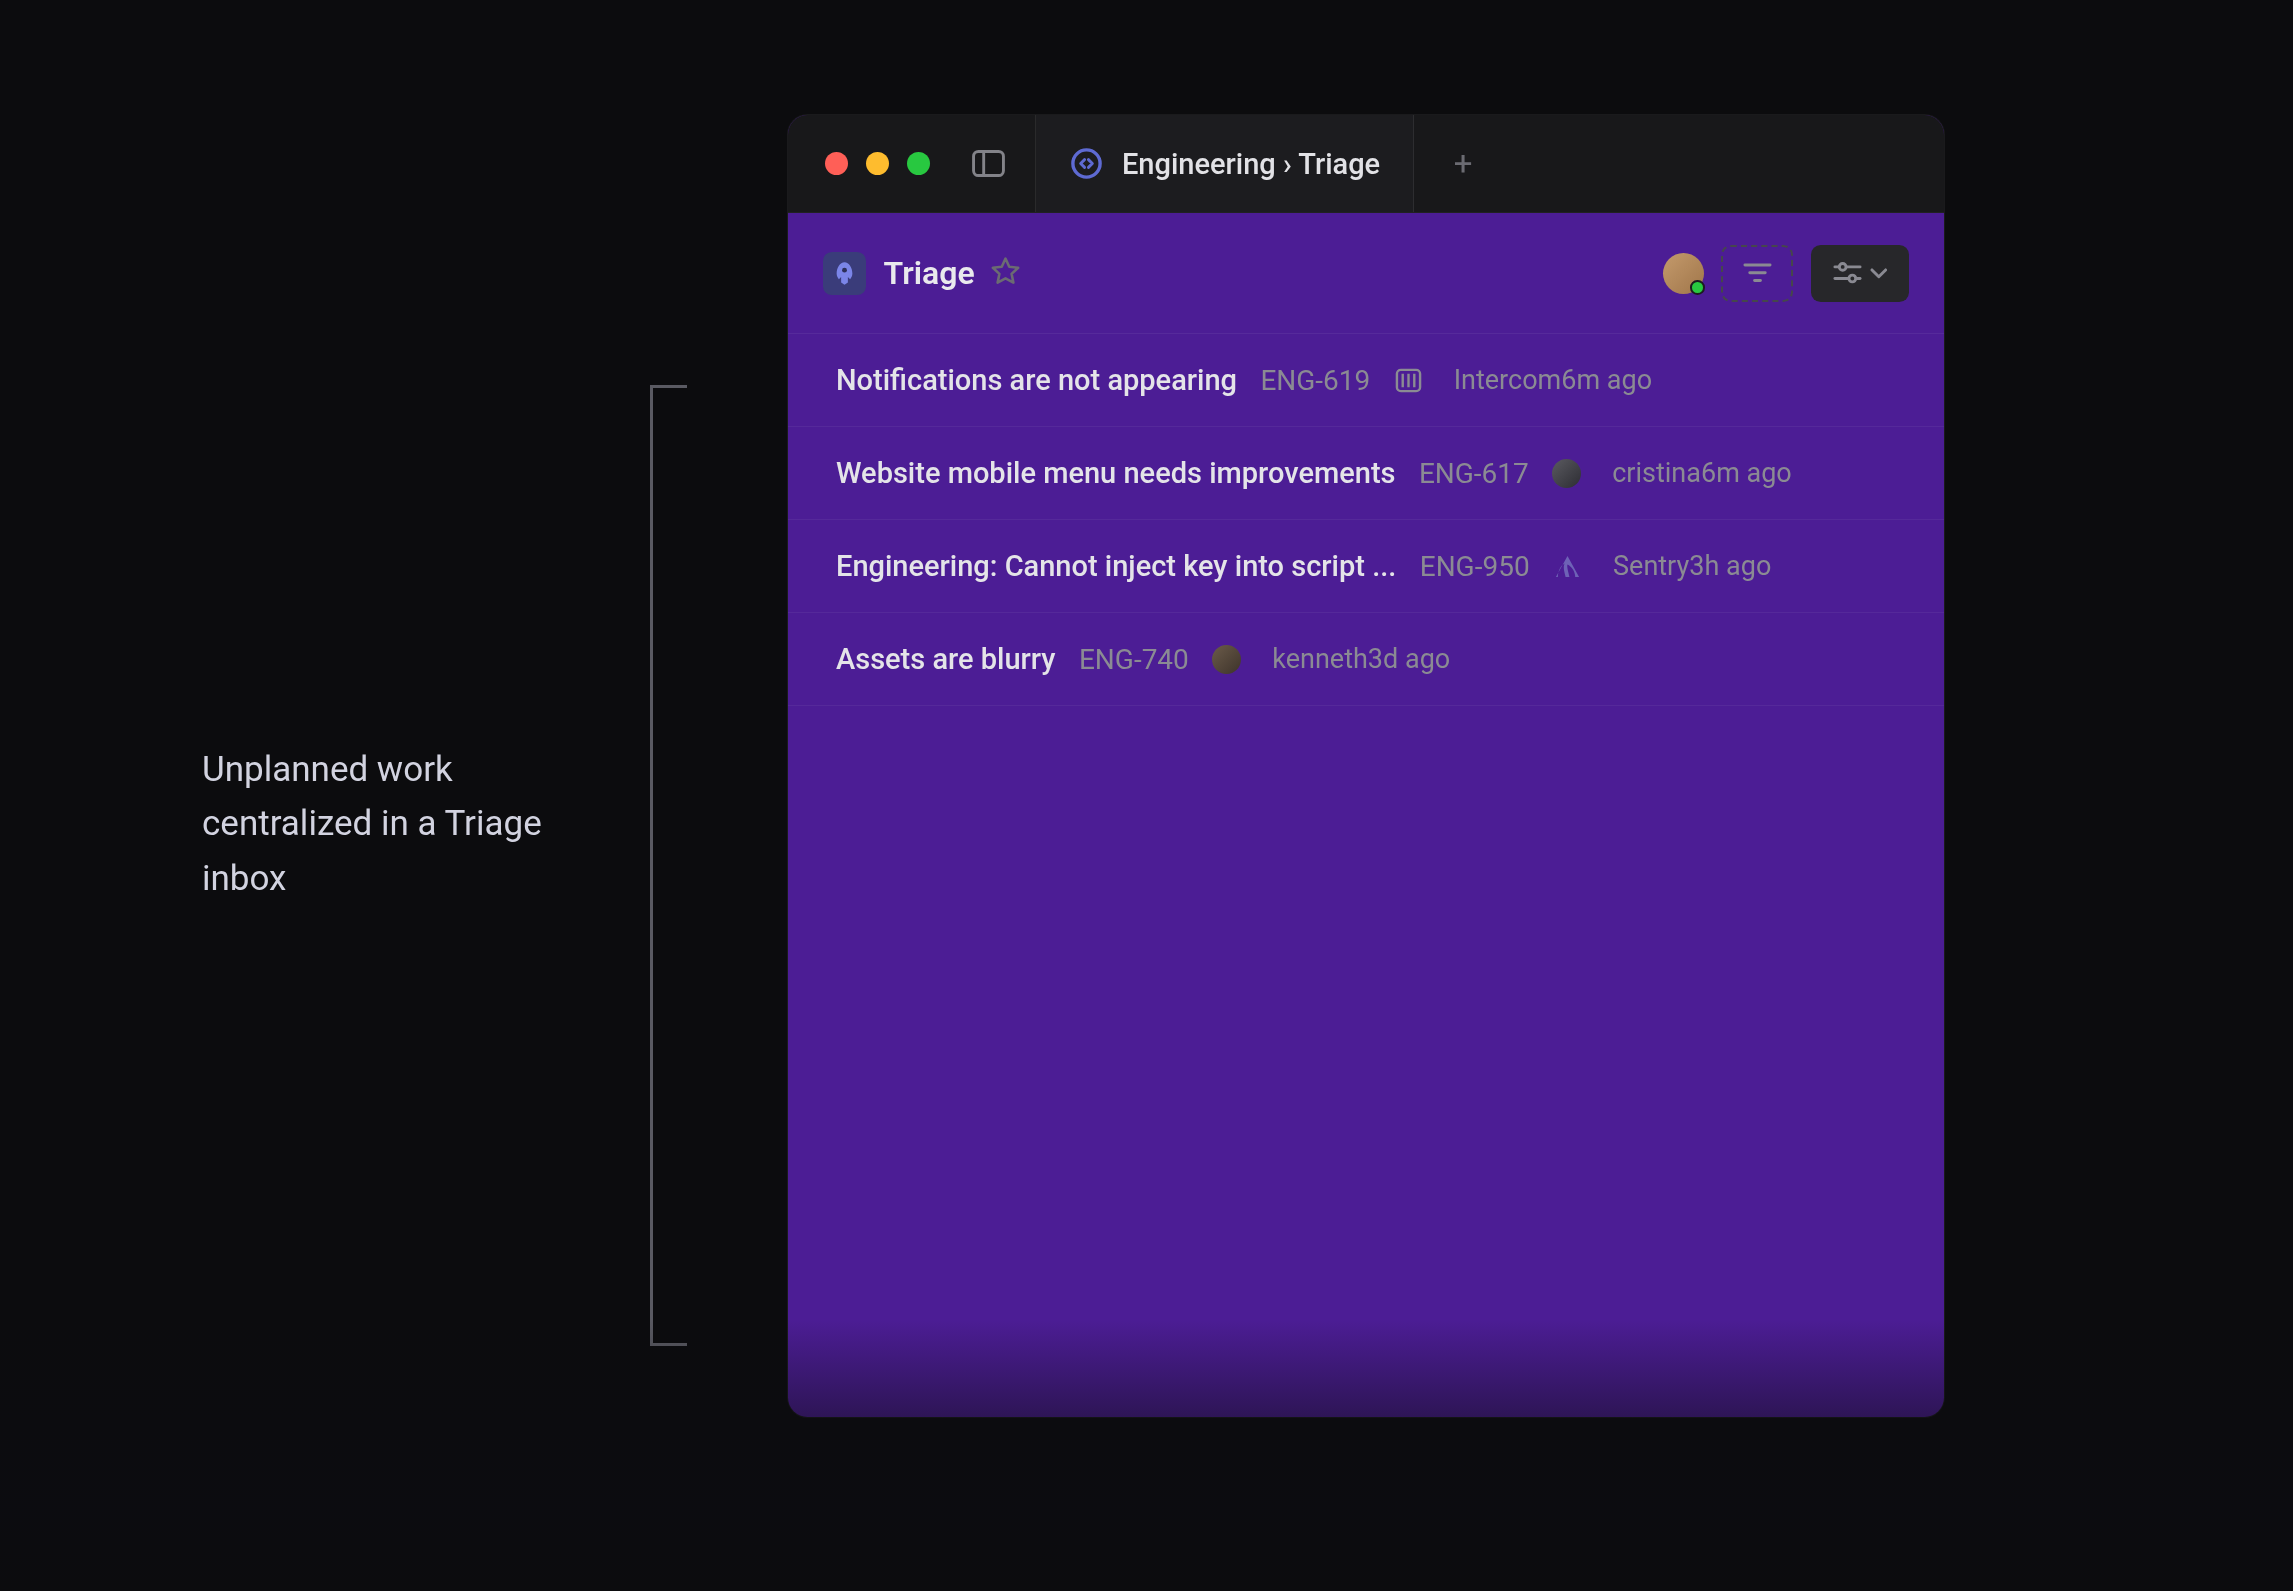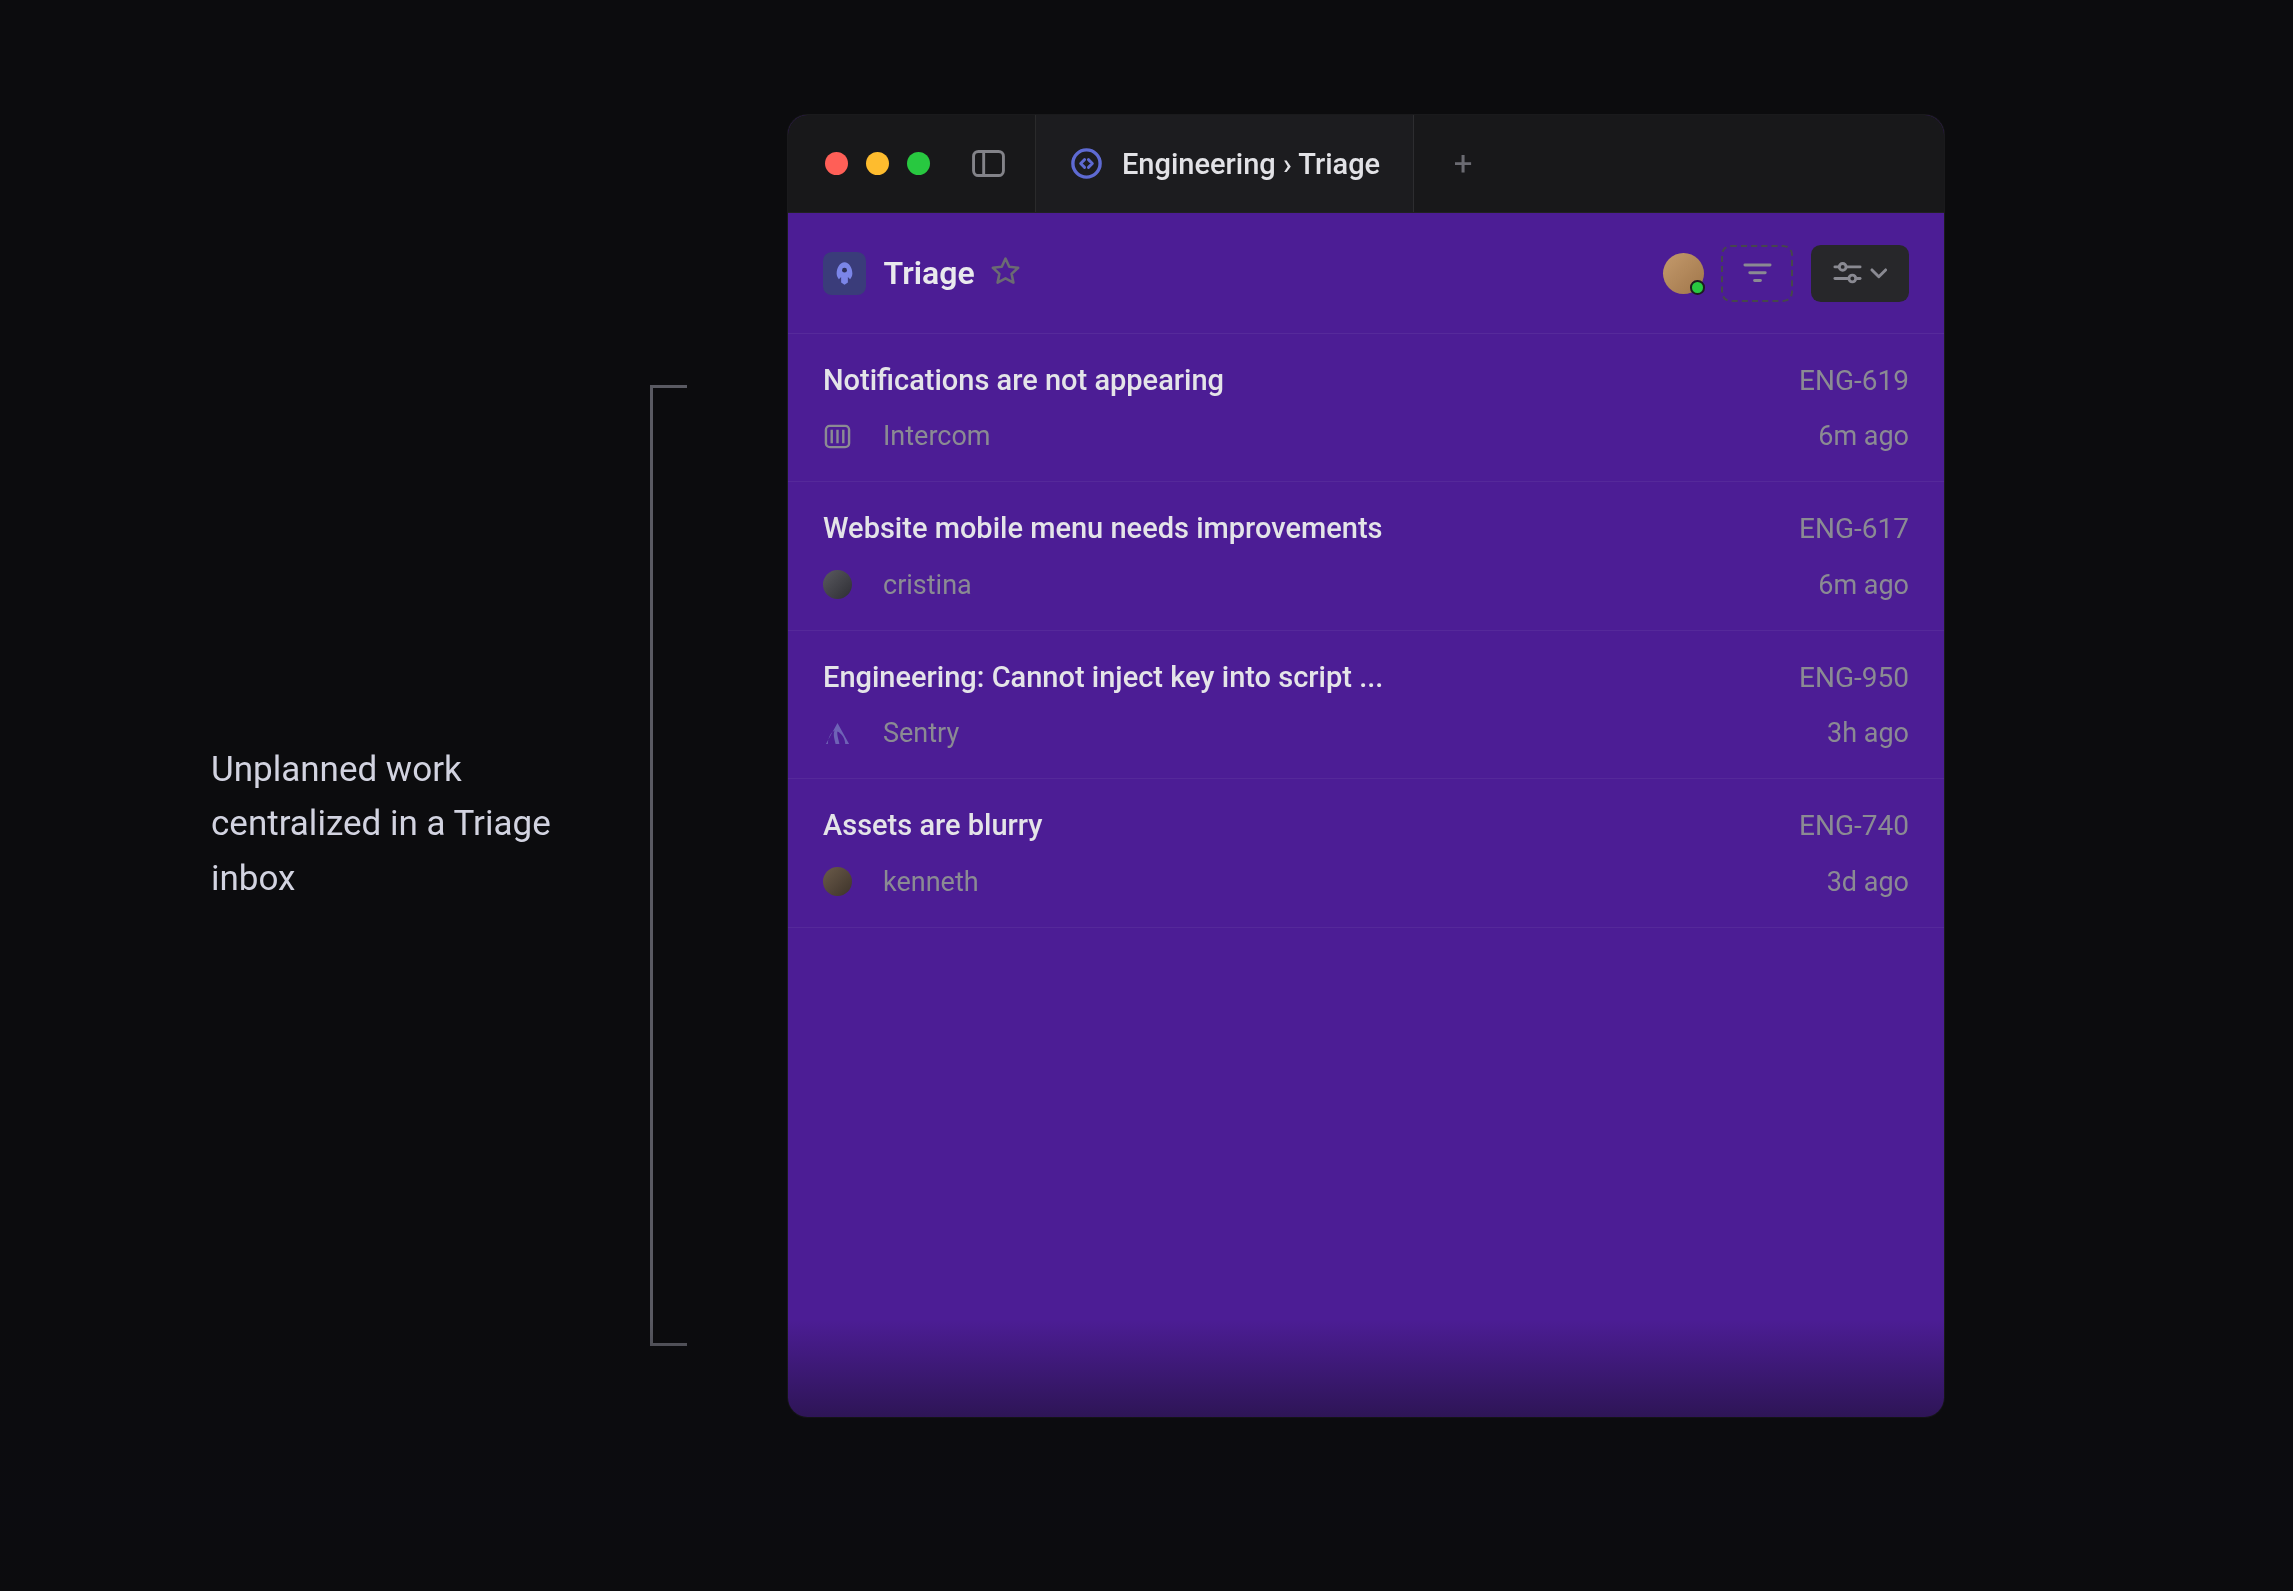--- a/index.html
+++ b/index.html
@@ -13,21 +13,21 @@
       background: #0c0c0e;
       width: 2294px;
       height: 1592px;
       position: relative;
       overflow: hidden;
       -webkit-font-smoothing: antialiased;
     }
 
     .caption {
       position: absolute;
-      left: 211px;
+      left: 202px;
       top: 743px;
       color: #d2d3e0;
       font-size: 35px;
       line-height: 1.55;
       font-weight: 400;
       width: 390px;
     }
 
     .bracket {
       position: absolute;
@@ -210,24 +210,24 @@
       background: transparent;
       border: 2px dashed #46464c;
     }
 
     .issue-list {
       display: flex;
       flex-direction: column;
     }
 
     .issue-row {
-      padding: 29px 35px;
+      padding: 29px 48px;
       border-bottom: 1px solid rgba(255,255,255,0.055);
       display: flex;
-      flex-direction: column;
+      flex-direction: row;
       gap: 23.4px;
     }
 
     .row-top {
       display: flex;
       justify-content: space-between;
       align-items: baseline;
       gap: 23.4px;
     }
 

